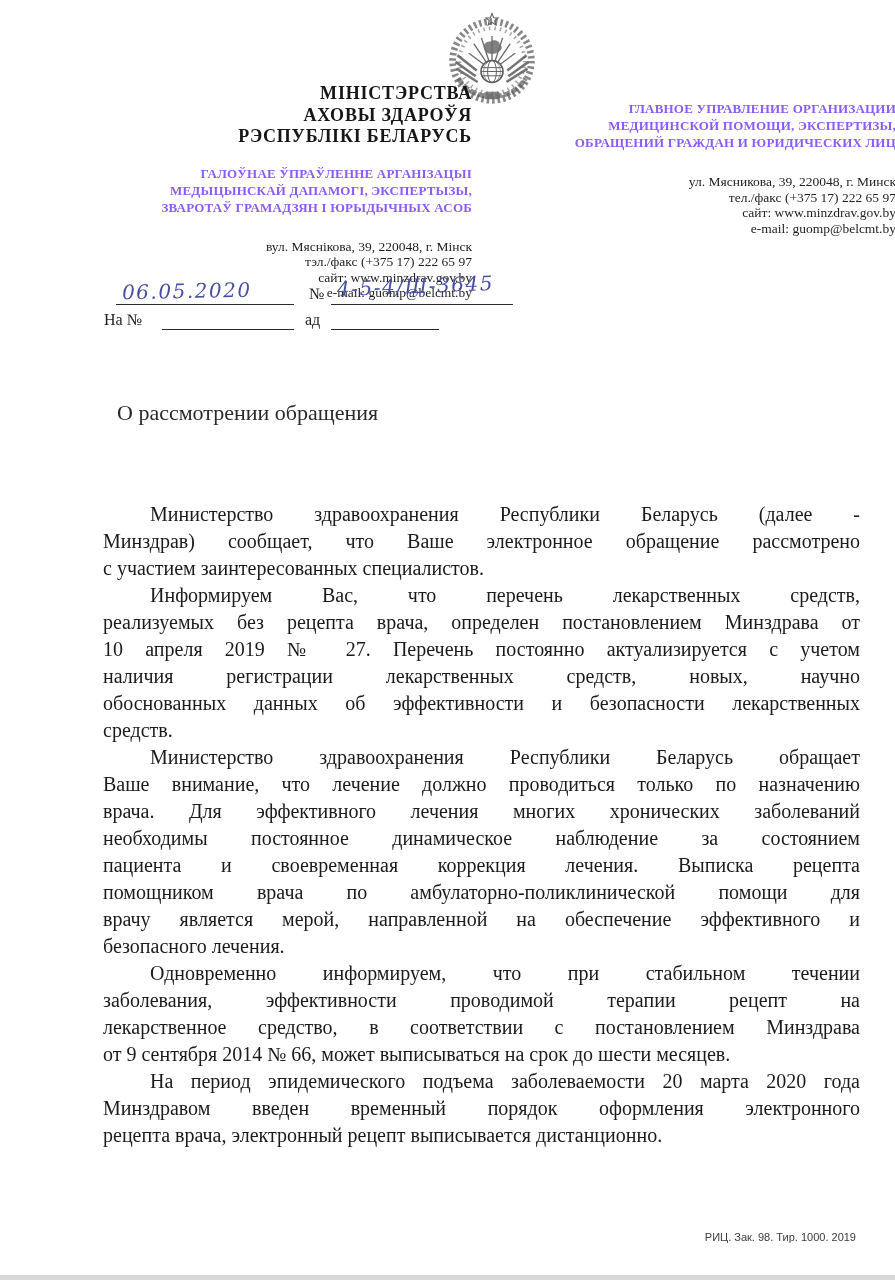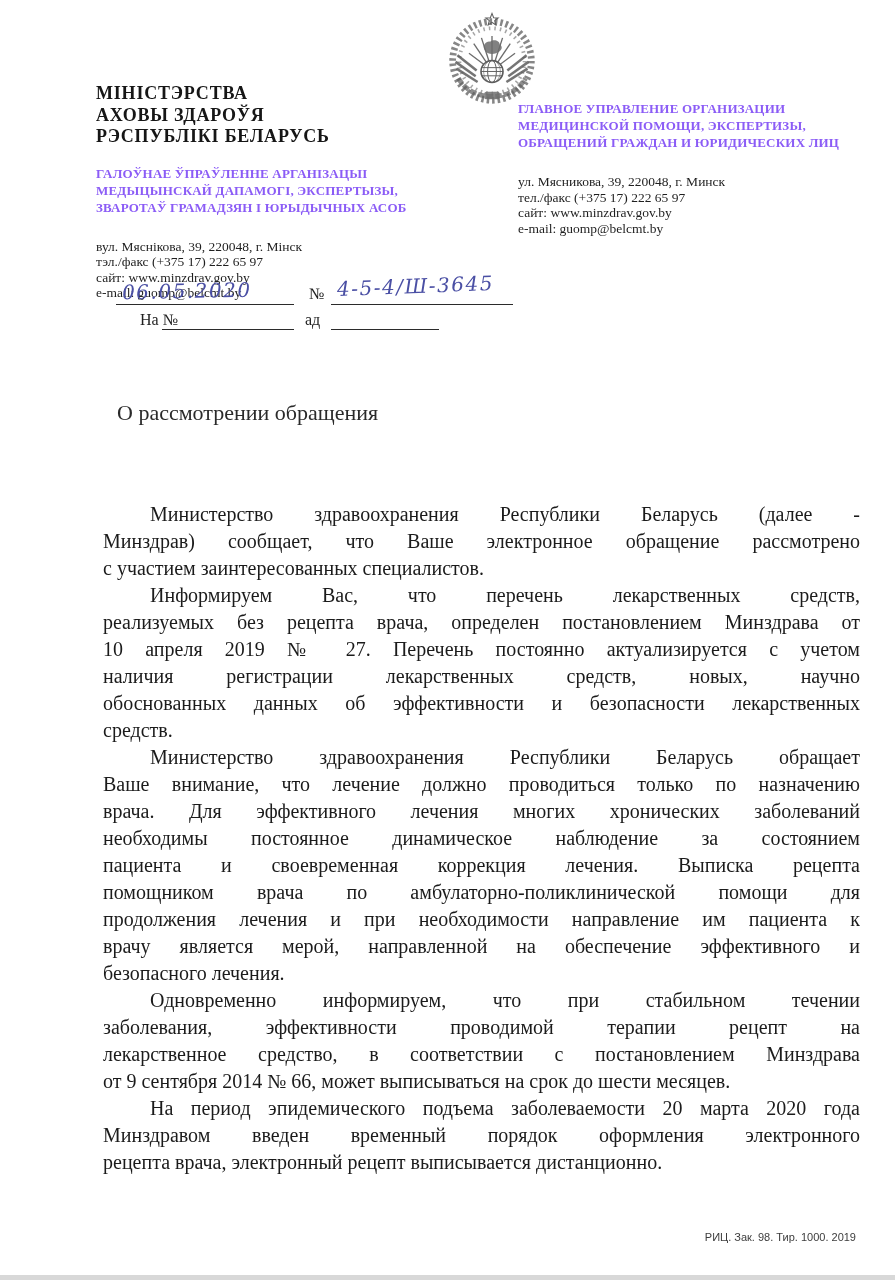--- a/index.html
+++ b/index.html
@@ -4,21 +4,21 @@
 <style>
   html,body{margin:0;padding:0;background:#9a9a9a;}
   .page{
     position:relative;width:895px;height:1280px;background:#ffffff;
     font-family:"Liberation Serif", serif;color:#1e1e1e;overflow:hidden;
     margin:0 auto;
   }
   
   .emblem{position:absolute;left:444px;top:10px;width:96px;height:98px;}
   
-  .hdr{position:absolute;top:83px;text-align:left;}
+  .hdr{position:absolute;top:83px;text-align:right;}
   .hdr-left{left:96px;width:376px;}
   .hdr-right{left:518px;width:378px;}
   .hdr-title{font-weight:bold;font-size:18px;line-height:21.5px;letter-spacing:0.8px;color:#161616;}
   .hdr-dept{margin-top:17px;font-weight:bold;font-size:13px;line-height:17px;letter-spacing:0.2px;color:#8b5cf6;}
   .hdr-addr{margin-top:23px;font-size:13.5px;line-height:15.5px;color:#1f1f1f;}
   
   .rule{position:absolute;height:0;border-bottom:1.7px solid #2b2b2b;}
   .ref-label{position:absolute;font-size:16px;color:#1f1f1f;}
   .hw{position:absolute;font-family:"DejaVu Serif", serif;font-style:italic;
       font-size:20px;letter-spacing:1.5px;white-space:nowrap;}
@@ -114,21 +114,21 @@
       </div>
   </div>
 
   <div class="hw" style="left:122px;top:279px;transform:rotate(-1deg);color:#4a4fa4;">06.05.2020</div>
   <div class="rule" style="left:116px;top:304px;width:178px;"></div>
 
   <div class="ref-label" style="left:309px;top:285px;">№</div>
   <div class="hw" style="left:337px;top:274px;transform:rotate(-2.2deg);color:#4a4fa4;">4-5-4/Ш-3645</div>
   <div class="rule" style="left:331px;top:304px;width:182px;"></div>
 
-  <div class="ref-label" style="left:104px;top:311px;margin-left:36px;">На №</div>
+  <div class="ref-label" style="left:104px;top:311px;">На №</div>
   <div class="rule" style="left:162px;top:329px;width:132px;"></div>
   <div class="ref-label" style="left:305px;top:311px;">ад</div>
   <div class="rule" style="left:331px;top:329px;width:108px;"></div>
 
   <div class="subject">О рассмотрении обращения</div>
 
   <div class="body-text">
       <div class="body-line first">Министерство здравоохранения Республики Беларусь (далее -</div>
       <div class="body-line">Минздрав) сообщает, что Ваше электронное обращение рассмотрено</div>
       <div class="body-line last">с участием заинтересованных специалистов.</div>
@@ -137,21 +137,20 @@
       <div class="body-line">10 апреля 2019 № 27. Перечень постоянно актуализируется с учетом</div>
       <div class="body-line">наличия регистрации лекарственных средств, новых, научно</div>
       <div class="body-line">обоснованных данных об эффективности и безопасности лекарственных</div>
       <div class="body-line last">средств.</div>
       <div class="body-line first">Министерство здравоохранения Республики Беларусь обращает</div>
       <div class="body-line">Ваше внимание, что лечение должно проводиться только по назначению</div>
       <div class="body-line">врача. Для эффективного лечения многих хронических заболеваний</div>
       <div class="body-line">необходимы постоянное динамическое наблюдение за состоянием</div>
       <div class="body-line">пациента и своевременная коррекция лечения. Выписка рецепта</div>
       <div class="body-line">помощником врача по амбулаторно-поликлинической помощи для</div>
-      <div class="body-line">продолжения лечения и при необходимости направление им пациента к</div>
       <div class="body-line">врачу является мерой, направленной на обеспечение эффективного и</div>
       <div class="body-line last">безопасного лечения.</div>
       <div class="body-line first">Одновременно информируем, что при стабильном течении</div>
       <div class="body-line">заболевания, эффективности проводимой терапии рецепт на</div>
       <div class="body-line">лекарственное средство, в соответствии с постановлением Минздрава</div>
       <div class="body-line last">от 9 сентября 2014 № 66, может выписываться на срок до шести месяцев.</div>
       <div class="body-line first">На период эпидемического подъема заболеваемости 20 марта 2020 года</div>
       <div class="body-line">Минздравом введен временный порядок оформления электронного</div>
       <div class="body-line last">рецепта врача, электронный рецепт выписывается дистанционно.</div>
     </div>

